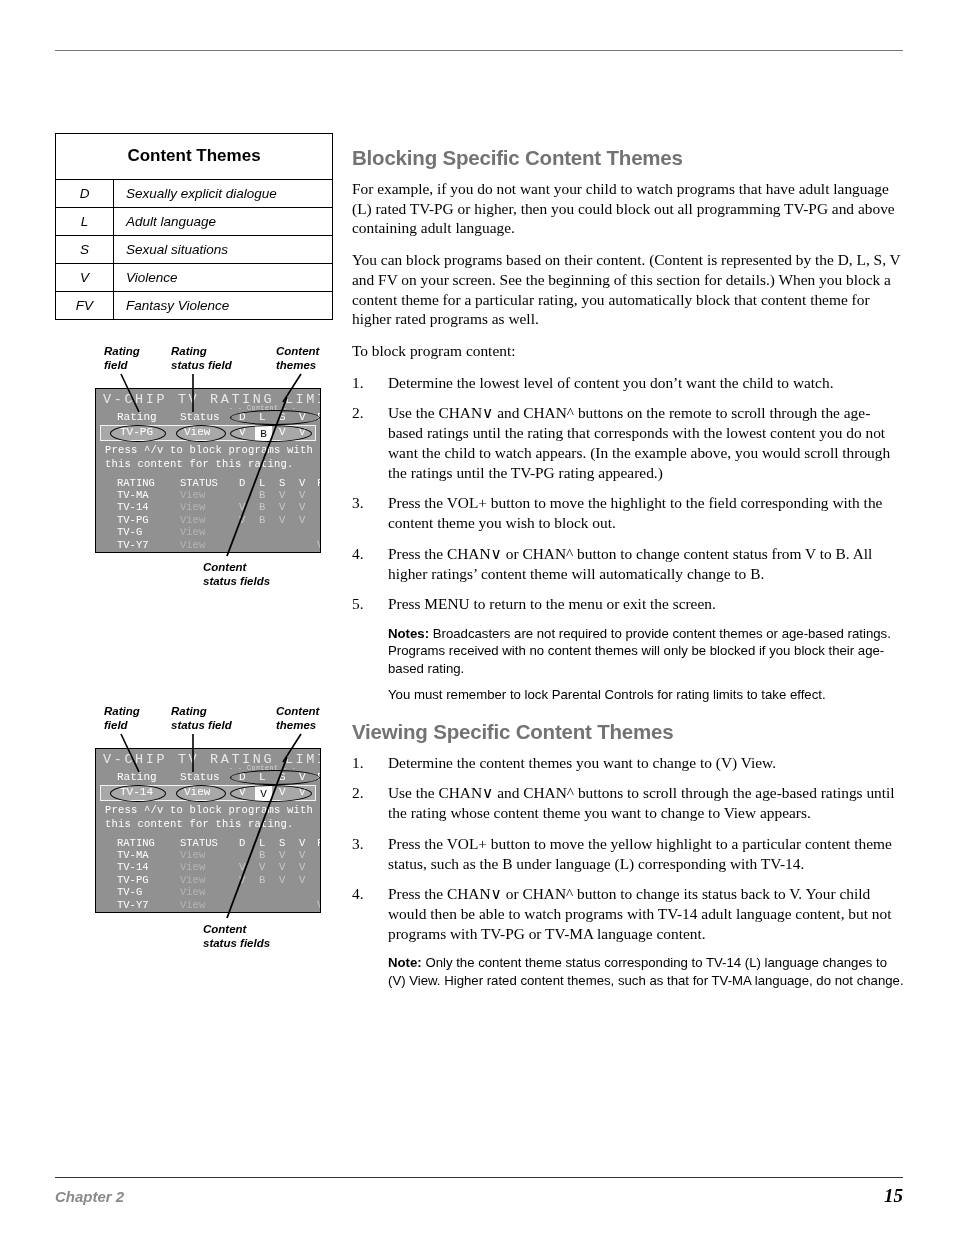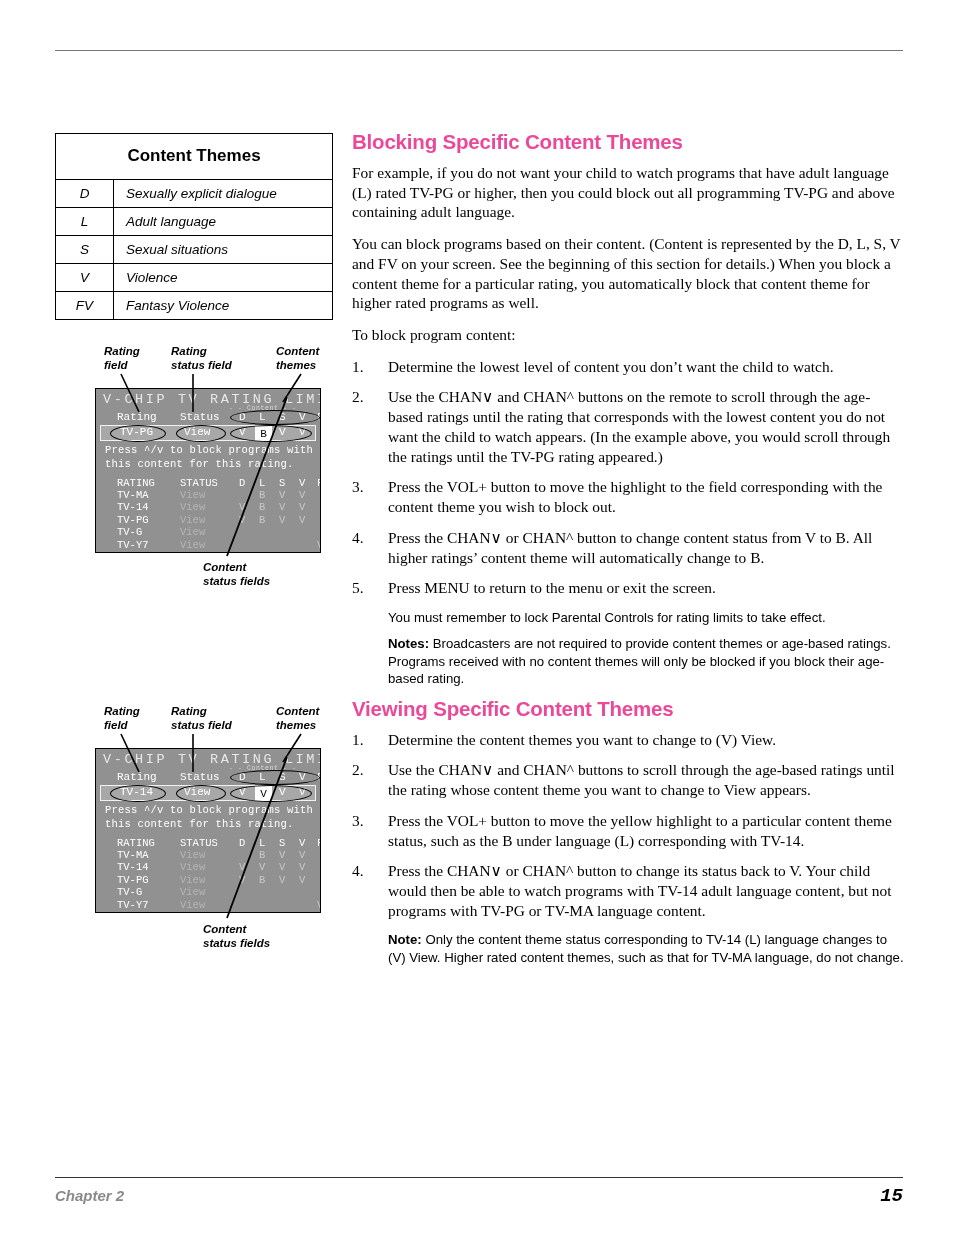--- a/index.html
+++ b/index.html
@@ -166,21 +166,21 @@
     border:1.6px solid #000;
     border-radius:50%;
     pointer-events:none;
   }
 
   
   .right-col { position:absolute; left:352px; top:130px; width:552px; }
   h2.section {
     font-family:"Liberation Sans", sans-serif;
     font-weight:bold; font-size:20.5px;
-    margin:0 0 9px 0; color:#ec4899;
+    margin:16px 0 9px 0; color:#737373;
     letter-spacing:-0.2px;
   }
   p.body {
     font-size:15.4px; line-height:1.28;
     margin:0 0 12px 0; text-align:left; color:#000;
   }
   ol.steps { margin:0 0 10px 0; padding:0; list-style:none; counter-reset:s; }
   ol.steps > li {
     position:relative; padding-left:36px;
     font-size:15.4px; line-height:1.28;
@@ -206,21 +206,21 @@
   .footer .row {
     display:flex; justify-content:space-between; align-items:baseline;
     margin-top:7px;
   }
   .footer .chapter {
     font-family:"Liberation Sans", sans-serif;
     font-style:italic; font-weight:bold;
     font-size:15px; color:#8a8a8a;
   }
   .footer .pageno {
-    font-family:Liberation Mono, monospace;
+    font-family:Liberation Serif, serif;
     font-style:italic; font-weight:bold;
     font-size:19px; color:#000;
   }
 </style>
 </head>
 <body>
 
 <div class="page-header">
   <div class="rule"></div>
 </div>
@@ -520,25 +520,25 @@
     <li>
       <span class="num">4.</span>
       <span>Press the CHAN∨ or CHAN^ button to change content status from V to B. All higher ratings’ content theme will automatically change to B.</span>
     </li>
     <li>
       <span class="num">5.</span>
       <span>Press MENU to return to the menu or exit the screen.</span>
     </li>
   </ol>
 
-  <p class="note">You must remember to lock Parental Controls for rating limits to take effect.</p>
   <p class="note">
     <b>Notes:</b>
     <span>Broadcasters are not required to provide content themes or age-based ratings. Programs received with no content themes will only be blocked if you block their age-based rating.</span>
   </p>
+  <p class="note">You must remember to lock Parental Controls for rating limits to take effect.</p>
 
   <h2 class="section sec2">Viewing Specific Content Themes</h2>
 
   <ol class="steps">
     <li>
       <span class="num">1.</span>
       <span>Determine the content themes you want to change to (V) View.</span>
     </li>
     <li>
       <span class="num">2.</span>

